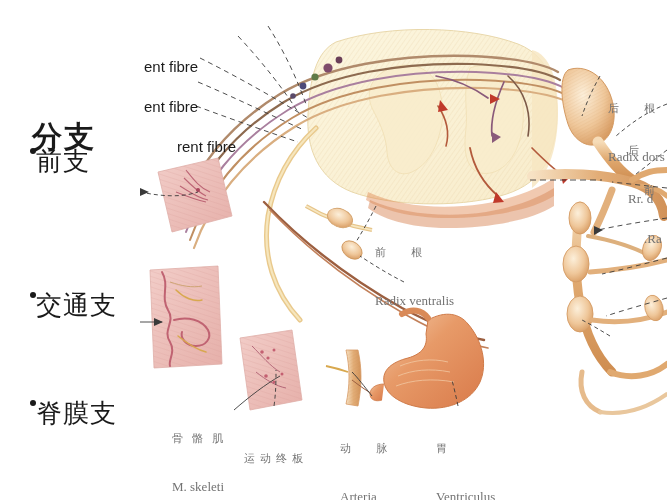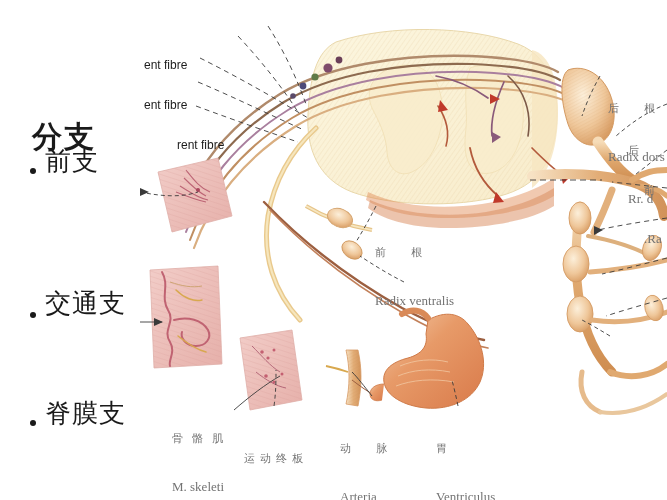--- a/index.html
+++ b/index.html
@@ -8,35 +8,35 @@
     font-family:"Liberation Sans","DejaVu Sans",sans-serif;
   }
   #slide{position:relative;width:667px;height:500px;background:#fff;}
 
   
   #text-panel{position:absolute;left:0;top:0;width:160px;height:500px;}
   .slide-title{
     position:absolute;left:32px;top:75px;font-size:30px;font-weight:bold;
     color:#1a1a1a;letter-spacing:2px;line-height:1;margin-top:47px;
   }
-  .bullet-row{position:absolute;left:30px;display:flex;align-items:flex-end;gap:9px;}
+  .bullet-row{position:absolute;left:30px;display:flex;align-items:flex-start;}
   .bullet-dot{width:6px;height:6px;border-radius:50%;background:#1a1a1a;flex:0 0 auto;}
   .bullet-text{font-size:26px;color:#1a1a1a;letter-spacing:1px;line-height:1;}
-  #b0{top:148px;} #b1{top:220px;} #b2{top:292px;font-family:Liberation Mono, monospace;} #b3{top:362px;margin-top:38px;}
+  #b0{top:148px;} #b1{top:220px;} #b2{top:292px;} #b3{top:362px;margin-top:38px;}
 
   
   #figure{position:absolute;left:140px;top:20px;width:527px;height:440px;}
   #figure svg{position:absolute;left:0;top:0;}
 
   
   .lab{position:absolute;color:#737373;line-height:1.12;white-space:pre;}
   .lab .cn{font-size:11px;letter-spacing:1px;display:block;}
   .lab .la{font-size:13px;display:block;font-family:Liberation Serif, serif;}
 
-  .lab-afferent{font-size:12px;color:#1c1c1c;position:absolute;white-space:pre;}
+  .lab-afferent{font-size:15px;color:#1c1c1c;position:absolute;white-space:pre;}
 </style>
 </head>
 <body>
 
 <div id="slide">
 
   <div id="text-panel">
     <div class="slide-title">分支</div>
 
     <div class="bullet-row" id="b0">

